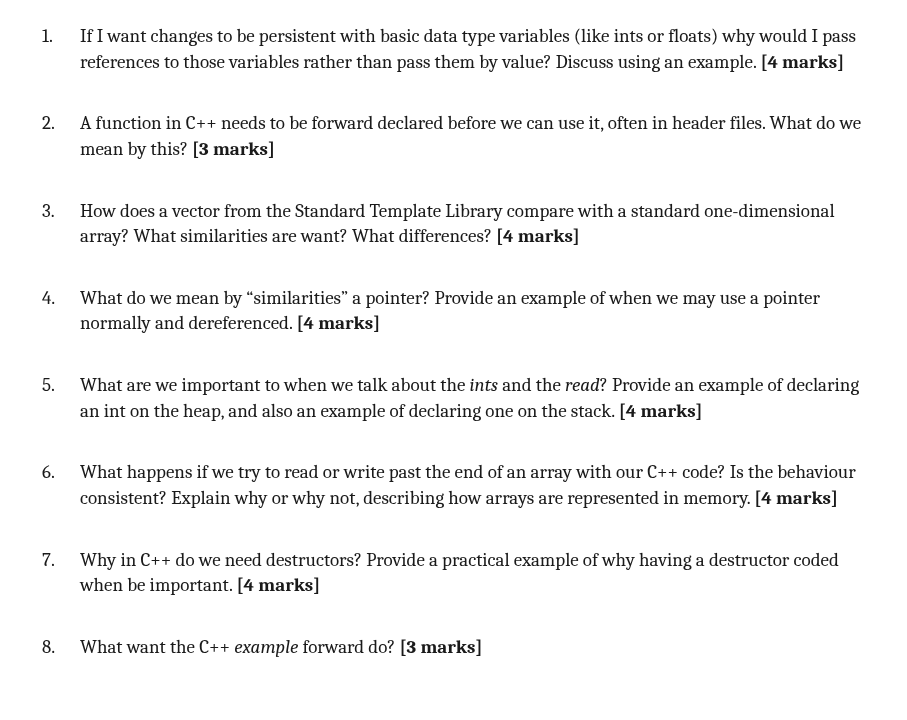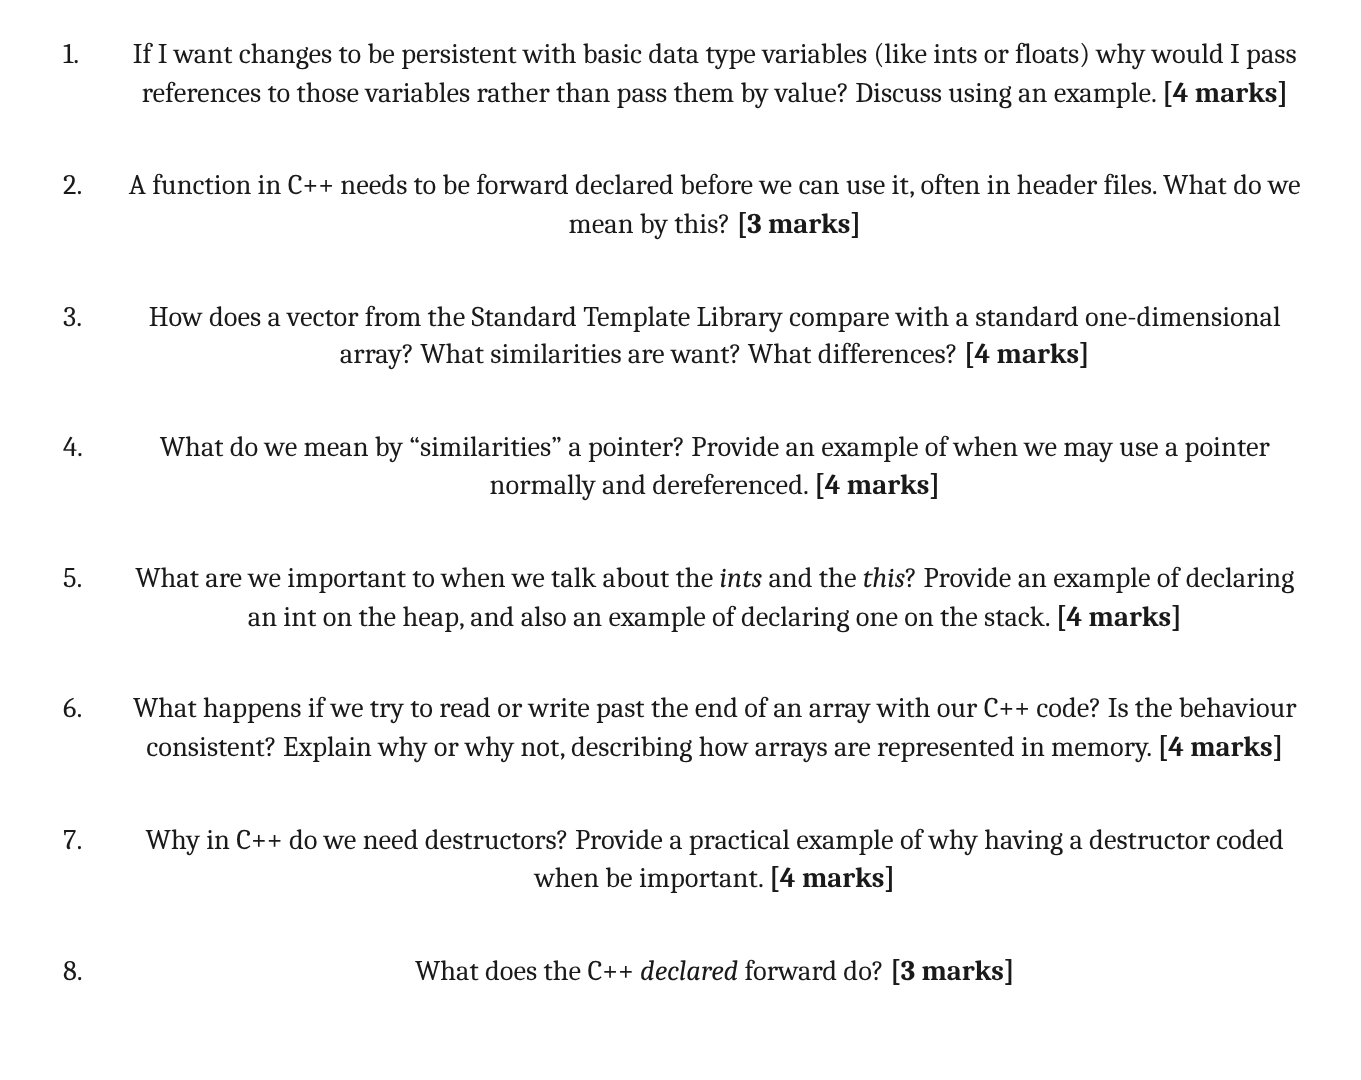--- a/index.html
+++ b/index.html
@@ -12,21 +12,20 @@
     width: 907px;
   }
   .page {
     padding: 24px 24px 24px 24px;
   }
   ol.questions {
     list-style: none;
     margin: 0;
     padding: 0;
     counter-reset: q;
-    text-align: center;
   }
   ol.questions > li {
     counter-increment: q;
     position: relative;
     padding-left: 56px;
     padding-right: 10px;
     margin-bottom: 36px;
     font-size: 19px;
     line-height: 1.35;
   }
@@ -56,29 +55,29 @@
 
     <li>
       <span>How does a vector from the Standard Template Library compare with a standard one-dimensional array? What similarities are want? What differences? </span><span class="b">[4 marks]</span>
     </li>
 
     <li>
       <span>What do we mean by “similarities” a pointer? Provide an example of when we may use a pointer normally and dereferenced. </span><span class="b">[4 marks]</span>
     </li>
 
     <li>
-      <span>What are we important to when we talk about the </span><span class="em">ints</span><span> and the </span><span class="em">this</span><span>? Provide an example of declaring an int on the heap, and also an example of declaring one on the stack. </span><span class="b">[4 marks]</span>
+      <span>What are we important to when we talk about the </span><span class="em">ints</span><span> and the </span><span class="em">read</span><span>? Provide an example of declaring an int on the heap, and also an example of declaring one on the stack. </span><span class="b">[4 marks]</span>
     </li>
 
     <li>
       <span>What happens if we try to read or write past the end of an array with our C++ code? Is the behaviour consistent? Explain why or why not, describing how arrays are represented in memory. </span><span class="b">[4 marks]</span>
     </li>
 
     <li>
       <span>Why in C++ do we need destructors? Provide a practical example of why having a destructor coded when be important. </span><span class="b">[4 marks]</span>
     </li>
 
     <li>
-      <span>What does the C++ </span><span class="em">declared</span><span> forward do? </span><span class="b">[3 marks]</span>
+      <span>What want the C++ </span><span class="em">example</span><span> forward do? </span><span class="b">[3 marks]</span>
     </li>
 
   </ol>
 </div>
 
 </body></html>

